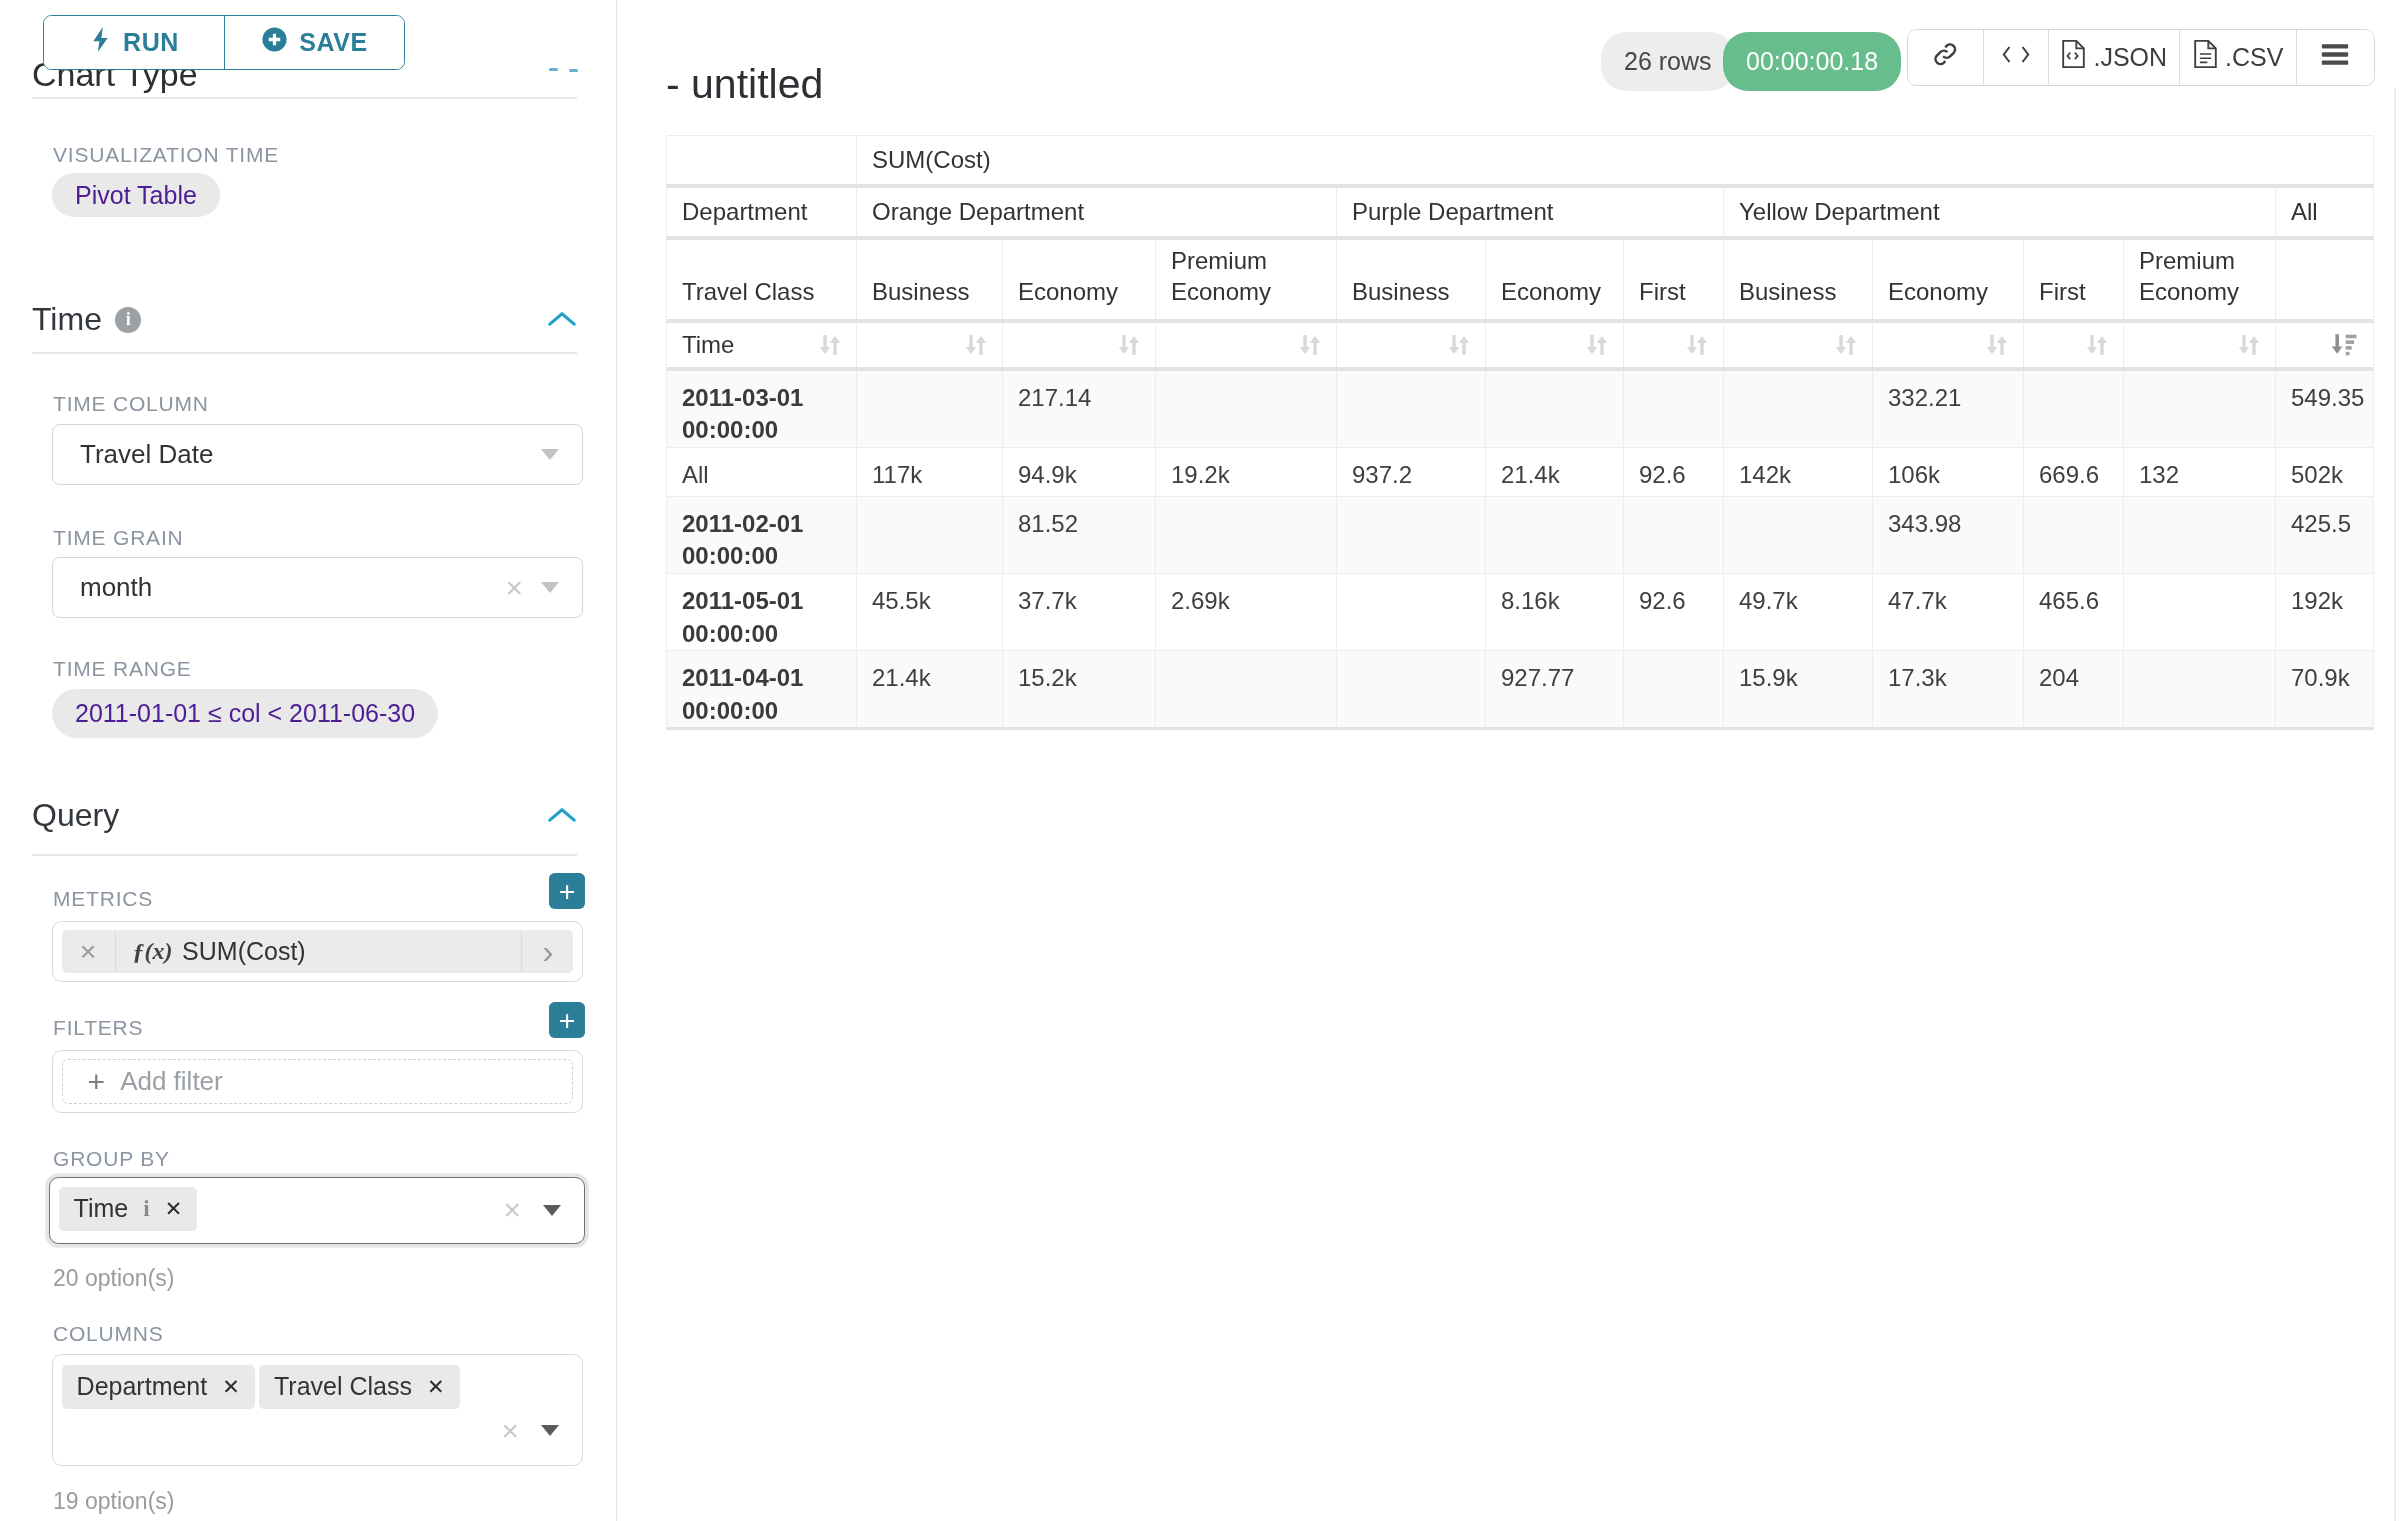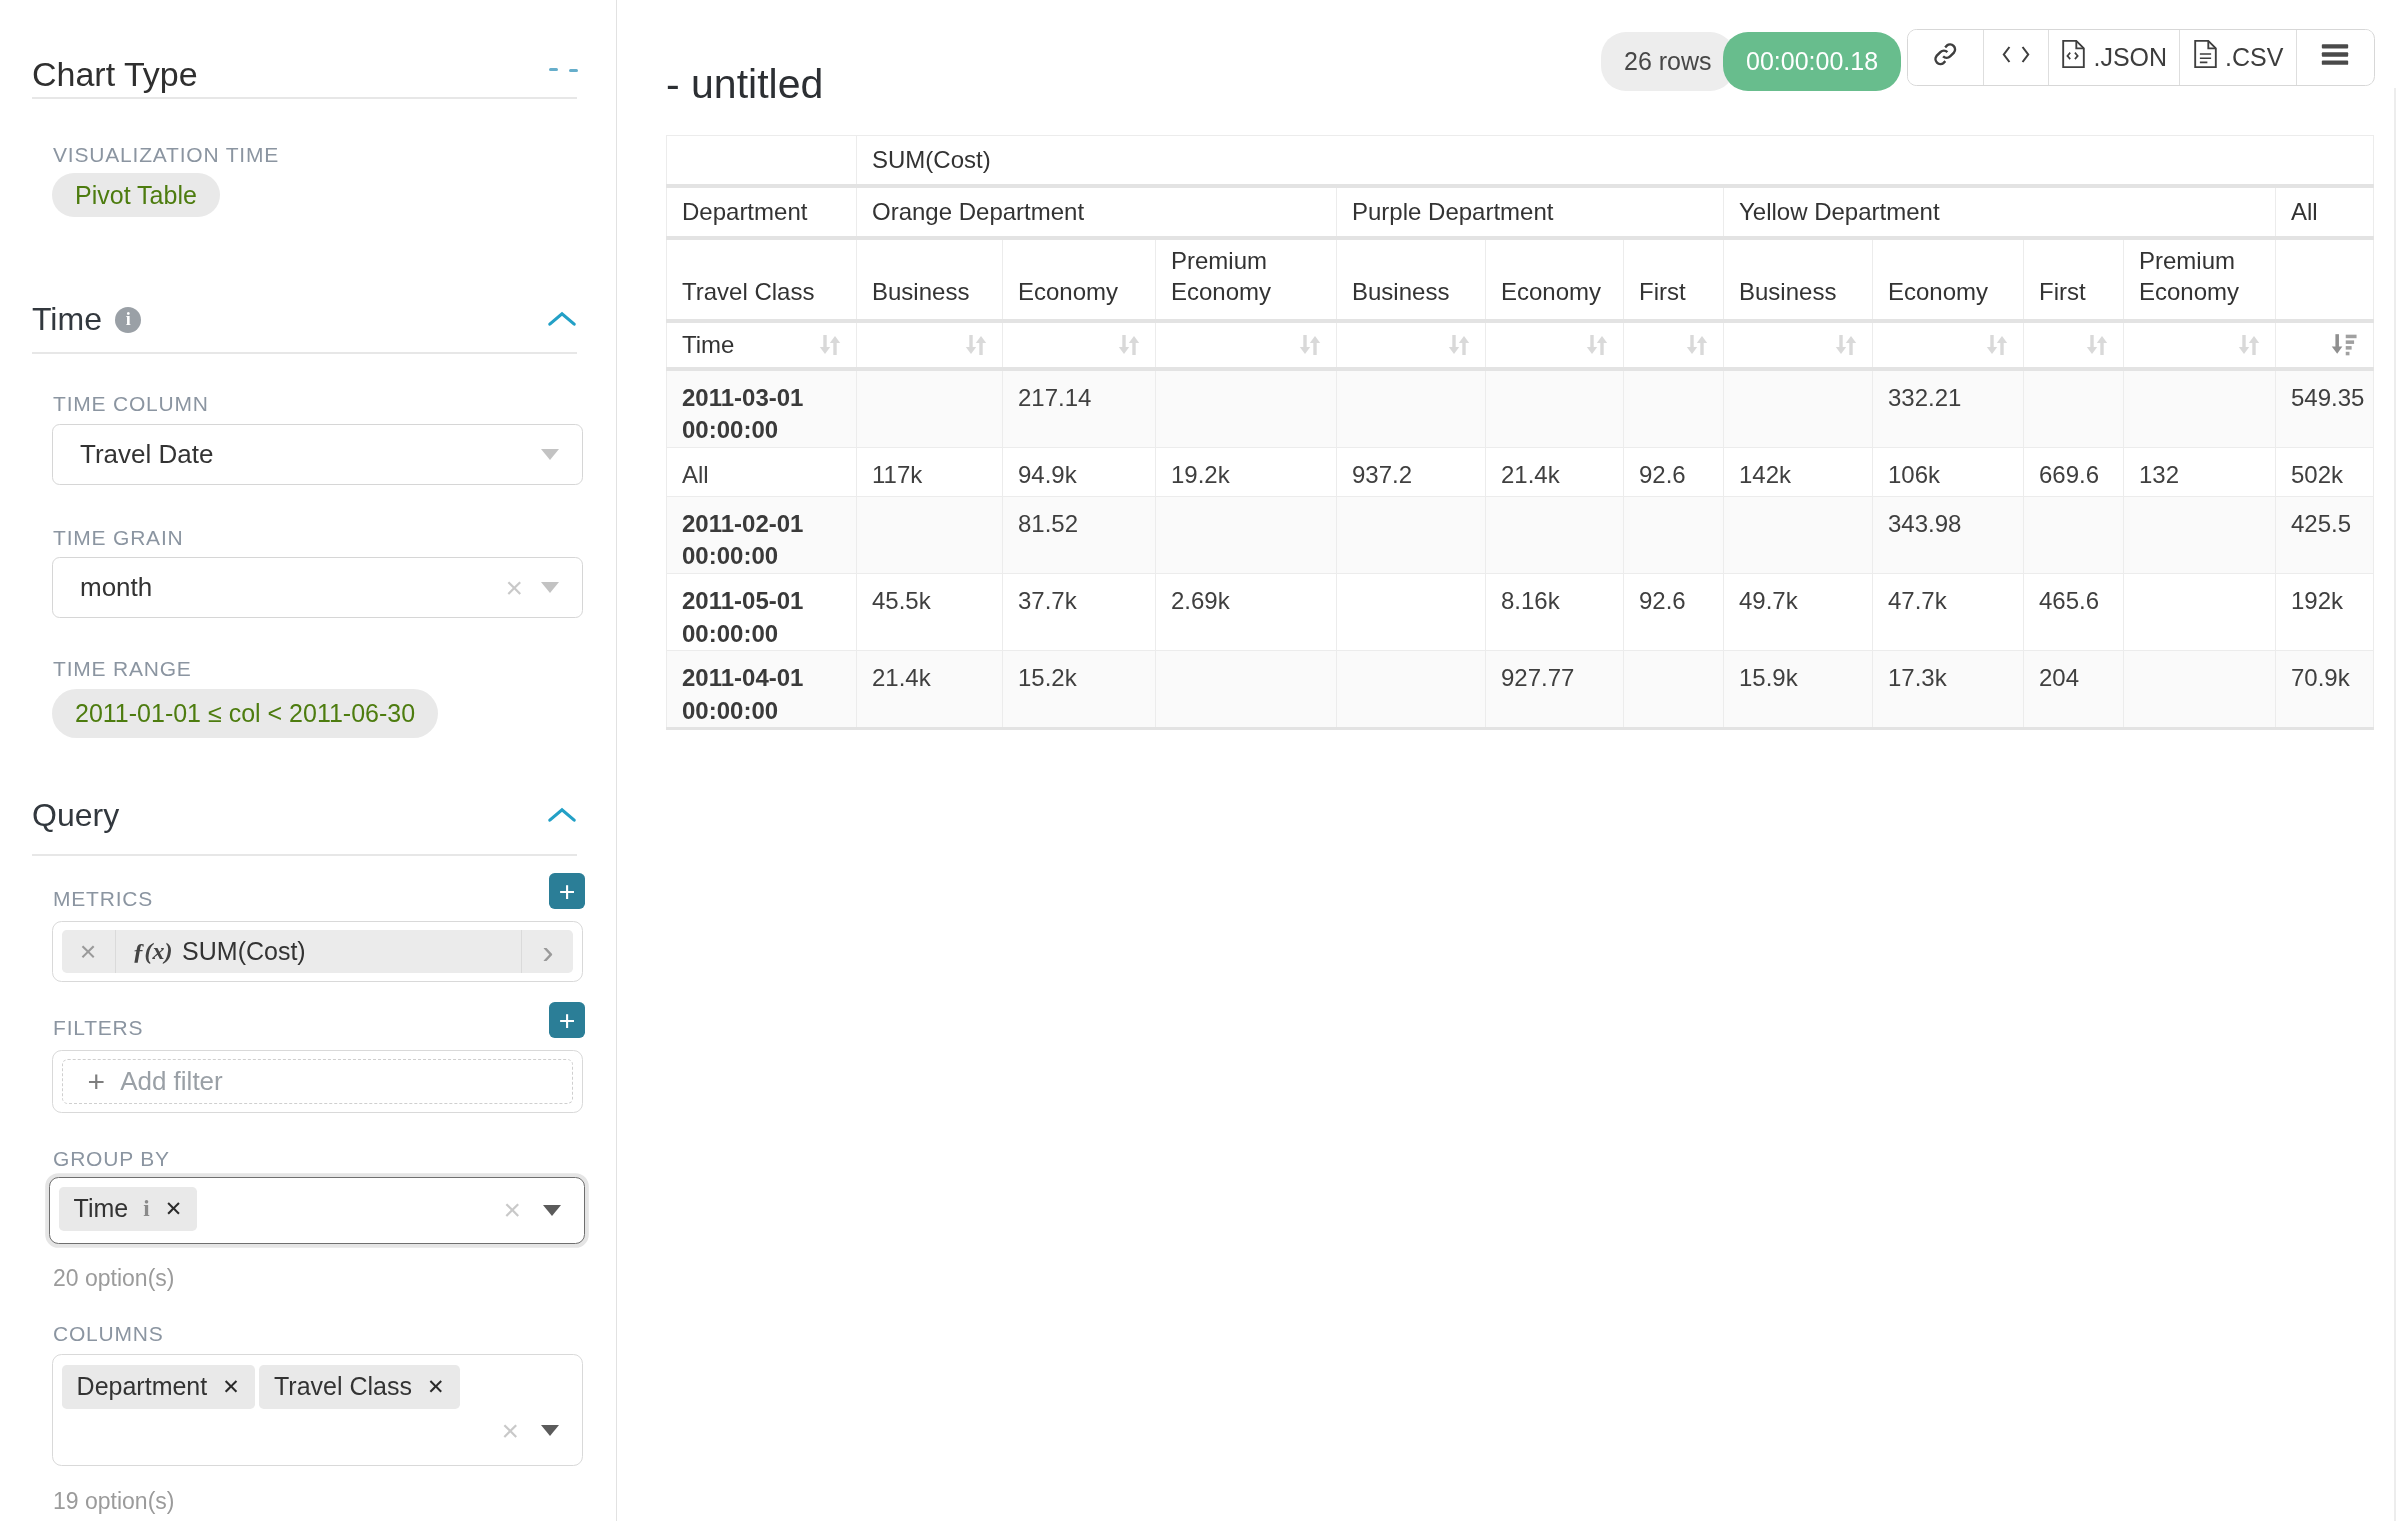--- a/index.html
+++ b/index.html
@@ -11,21 +11,21 @@
   .scrolled-title{position:absolute;left:32px;top:55px;font-size:34px;font-weight:500;color:#2f2f2f;z-index:0;}
   .dash{position:absolute;width:8.6px;height:2.9px;background:#66aecb;border-radius:1.9px;z-index:0;}
   .btn-group{position:absolute;left:43px;top:15px;width:360px;height:53px;display:flex;z-index:2;
              border:1.9px solid var(--teal,#2b7e97);border-radius:8.6px;overflow:hidden;background:#fff;}
   .btn-group button{flex:1;display:flex;align-items:center;justify-content:center;gap:11.4px;background:#fff;border:none;
              color:var(--teal,#2b7e97);font-family:inherit;font-size:25px;font-weight:700;letter-spacing:0.5px;cursor:pointer;}
   .btn-group button:first-child{border-right:1.9px solid var(--teal,#2b7e97);}
   .divider{position:absolute;left:32px;width:545px;height:1.9px;background:#e7e7e7;}
   .side-label{position:absolute;left:53px;font-size:21px;color:#8b95a1;letter-spacing:0.8px;font-weight:400;}
   .pill{position:absolute;display:inline-flex;align-items:center;background:#e9e9e9;border-radius:27px;
-        color:#4d7c0f;font-size:25px;padding:0 23px;}
+        color:#4c1d95;font-size:25px;padding:0 23px;}
   .sec-head{position:absolute;left:32px;width:545px;display:flex;align-items:center;}
   .sec-head .t{font-size:32px;font-weight:500;color:#32383e;}
   .info-dot{width:26px;height:26px;border-radius:50%;background:#9aa0a6;color:#fff;display:inline-flex;
             align-items:center;justify-content:center;font-size:18px;font-weight:700;margin-left:13.3px;font-family:"Liberation Serif",serif;}
   .chev{margin-left:auto;}
   .select{position:absolute;left:52px;width:531px;height:61px;border:1.9px solid #d6d6d6;border-radius:7.6px;background:#fff;
           display:flex;align-items:center;font-size:26px;color:#333;padding-left:27px;box-sizing:border-box;}
   .select .clear-x{position:absolute;right:59px;color:#c9c9c9;font-size:30px;font-weight:400;}
   .select .caret{position:absolute;right:23px;width:0;height:0;border-left:9.5px solid transparent;border-right:9.5px solid transparent;
           border-top:11.4px solid #c3c3c3;}
@@ -89,20 +89,39 @@
 <body>
 
 <div id="app">
 
   <aside id="sidebar">
 
     <div class="scrolled-title">Chart Type</div>
     <span class="dash" style="left:549px;top:68px;"></span>
     <span class="dash" style="left:569px;top:69px;"></span>
 
+    <div class="btn-group">
+      <button>
+        <span>
+          <svg width="23" height="27" viewBox="0 0 24 28">
+              <path d="M14.5 1 4.5 15.8h6.4L9.2 27l10.3-14.6h-6.6z" fill="currentColor"></path>
+            </svg>
+        </span>
+        <span>RUN</span>
+      </button>
+      <button>
+        <span>
+          <svg width="27" height="27" viewBox="0 0 28 28">
+              <circle cx="14" cy="14" r="12.5" fill="currentColor"></circle>
+              <path d="M14 8v12M8 14h12" stroke="#fff" stroke-width="3.4"></path>
+            </svg>
+        </span>
+        <span>SAVE</span>
+      </button>
+    </div>
 
     <div class="divider" style="top:97px;"></div>
 
     <div class="side-label" style="top:143px;">VISUALIZATION TIME</div>
     <div class="pill" style="left:52px;top:173px;height:44px;">Pivot Table</div>
 
     <div class="sec-head" style="top:301px;">
       <span class="t">Time</span>
       <span class="info-dot">i</span>
       <span class="chev">

